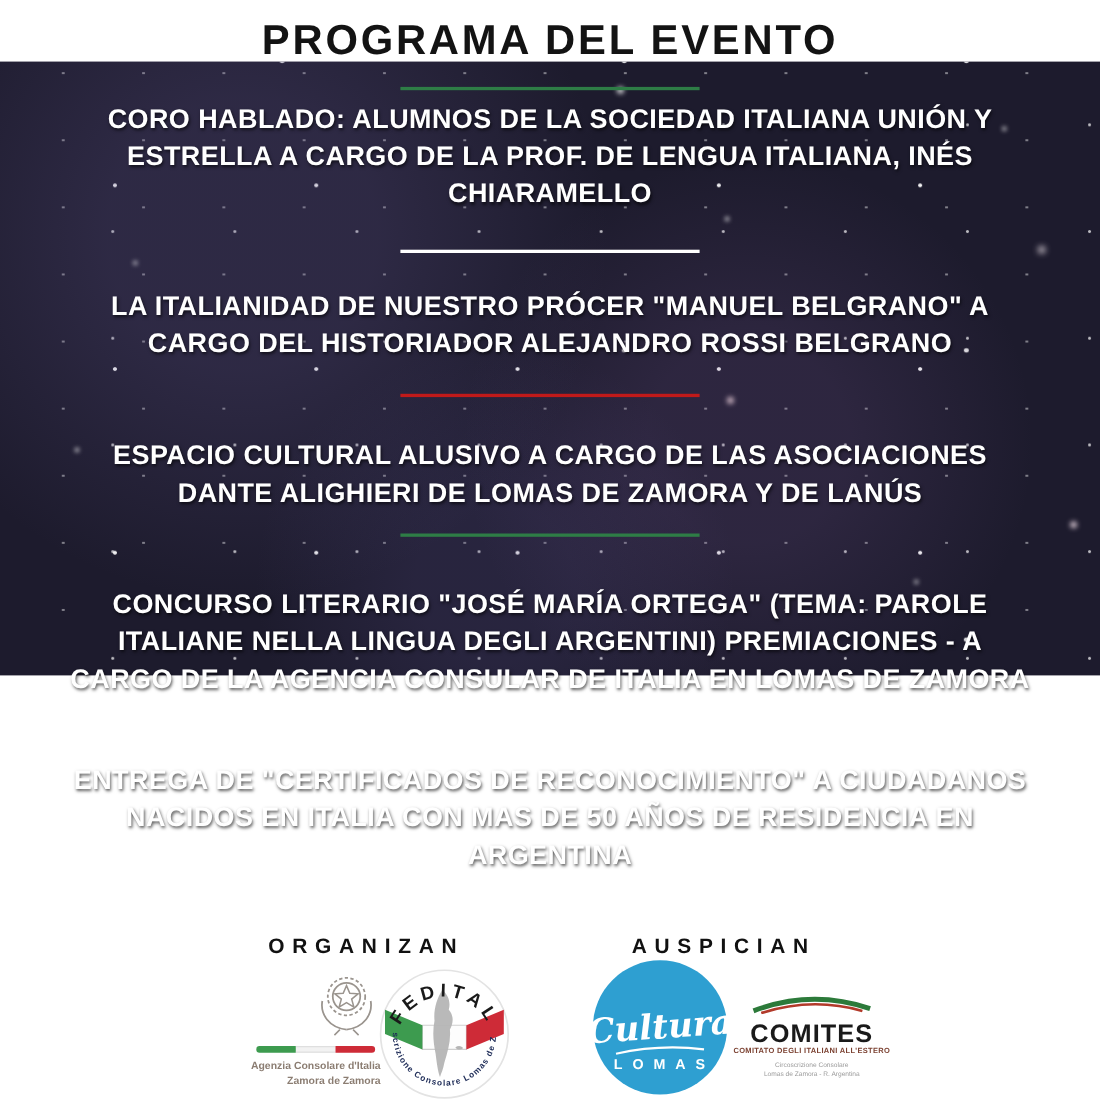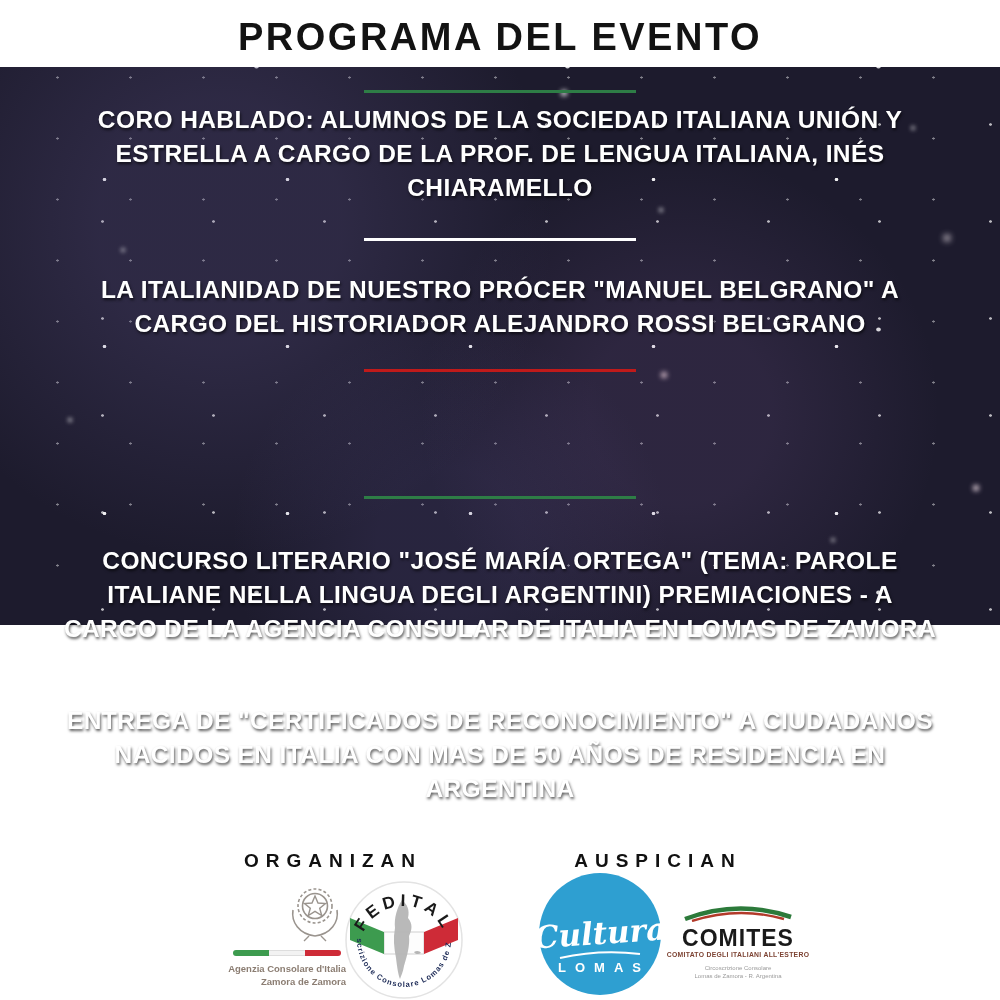--- a/index.html
+++ b/index.html
@@ -5,21 +5,21 @@
   html,body{margin:0;padding:0;background:#ffffff;}
   .poster{position:relative;width:1000px;height:1000px;margin:0 auto;overflow:hidden;
           font-family:"Liberation Sans",sans-serif;background:#fff;}
 
   
   .header{position:absolute;top:0;left:0;width:1000px;height:68px;background:#ffffff;}
   .title{position:absolute;top:0;left:0;width:100%;height:68px;line-height:74px;
          text-align:center;font-size:38px;font-weight:900;letter-spacing:2.5px;color:#131313;}
 
   
-  .sky{position:absolute;top:67px;left:0;width:1000px;height:558px;
+  .sky{position:absolute;top:56px;left:0;width:1000px;height:558px;
        background-color:#1d1b2d;
        background-image:
          radial-gradient(circle at 22% 28%, rgba(105,92,150,.22) 0 14%, transparent 38%),
          radial-gradient(circle at 68% 62%, rgba(130,95,160,.16) 0 12%, transparent 34%),
          radial-gradient(circle at 45% 85%, rgba(90,80,140,.18) 0 10%, transparent 30%),
          radial-gradient(rgba(255,255,255,.95) 1.4px, transparent 2.2px),
          radial-gradient(rgba(255,255,255,.7) 1px, transparent 1.8px),
          radial-gradient(rgba(255,255,255,.45) 1px, transparent 1.6px),
          radial-gradient(rgba(255,255,255,.85) 1.8px, transparent 2.8px);
        background-size:100% 100%,100% 100%,100% 100%,183px 167px,111px 97px,73px 61px,311px 263px;
@@ -89,20 +89,22 @@
     <div class="divider d1" data-color="green"></div>
     <div class="section s1">CORO HABLADO: ALUMNOS DE LA SOCIEDAD ITALIANA UNIÓN Y
 ESTRELLA A CARGO DE LA PROF. DE LENGUA ITALIANA, INÉS
 CHIARAMELLO</div>
 
     <div class="divider d2" data-color="white"></div>
     <div class="section s2">LA ITALIANIDAD DE NUESTRO PRÓCER "MANUEL BELGRANO" A
 CARGO DEL HISTORIADOR ALEJANDRO ROSSI BELGRANO</div>
 
     <div class="divider d3" data-color="red"></div>
+    <div class="section s3">ESPACIO CULTURAL ALUSIVO A CARGO DE LAS ASOCIACIONES
+DANTE ALIGHIERI DE LOMAS DE ZAMORA Y DE LANÚS</div>
 
     <div class="divider d4" data-color="green"></div>
     <div class="section s4">CONCURSO LITERARIO "JOSÉ MARÍA ORTEGA"  (TEMA: PAROLE
 ITALIANE NELLA LINGUA DEGLI ARGENTINI) PREMIACIONES - A
 CARGO DE LA AGENCIA CONSULAR DE ITALIA EN LOMAS DE ZAMORA</div>
 
     <div class="divider d5" data-color="white"></div>
     <div class="section s5">ENTREGA DE "CERTIFICADOS DE RECONOCIMIENTO" A CIUDADANOS
 NACIDOS EN ITALIA CON MAS DE 50 AÑOS DE RESIDENCIA EN
 ARGENTINA</div>

